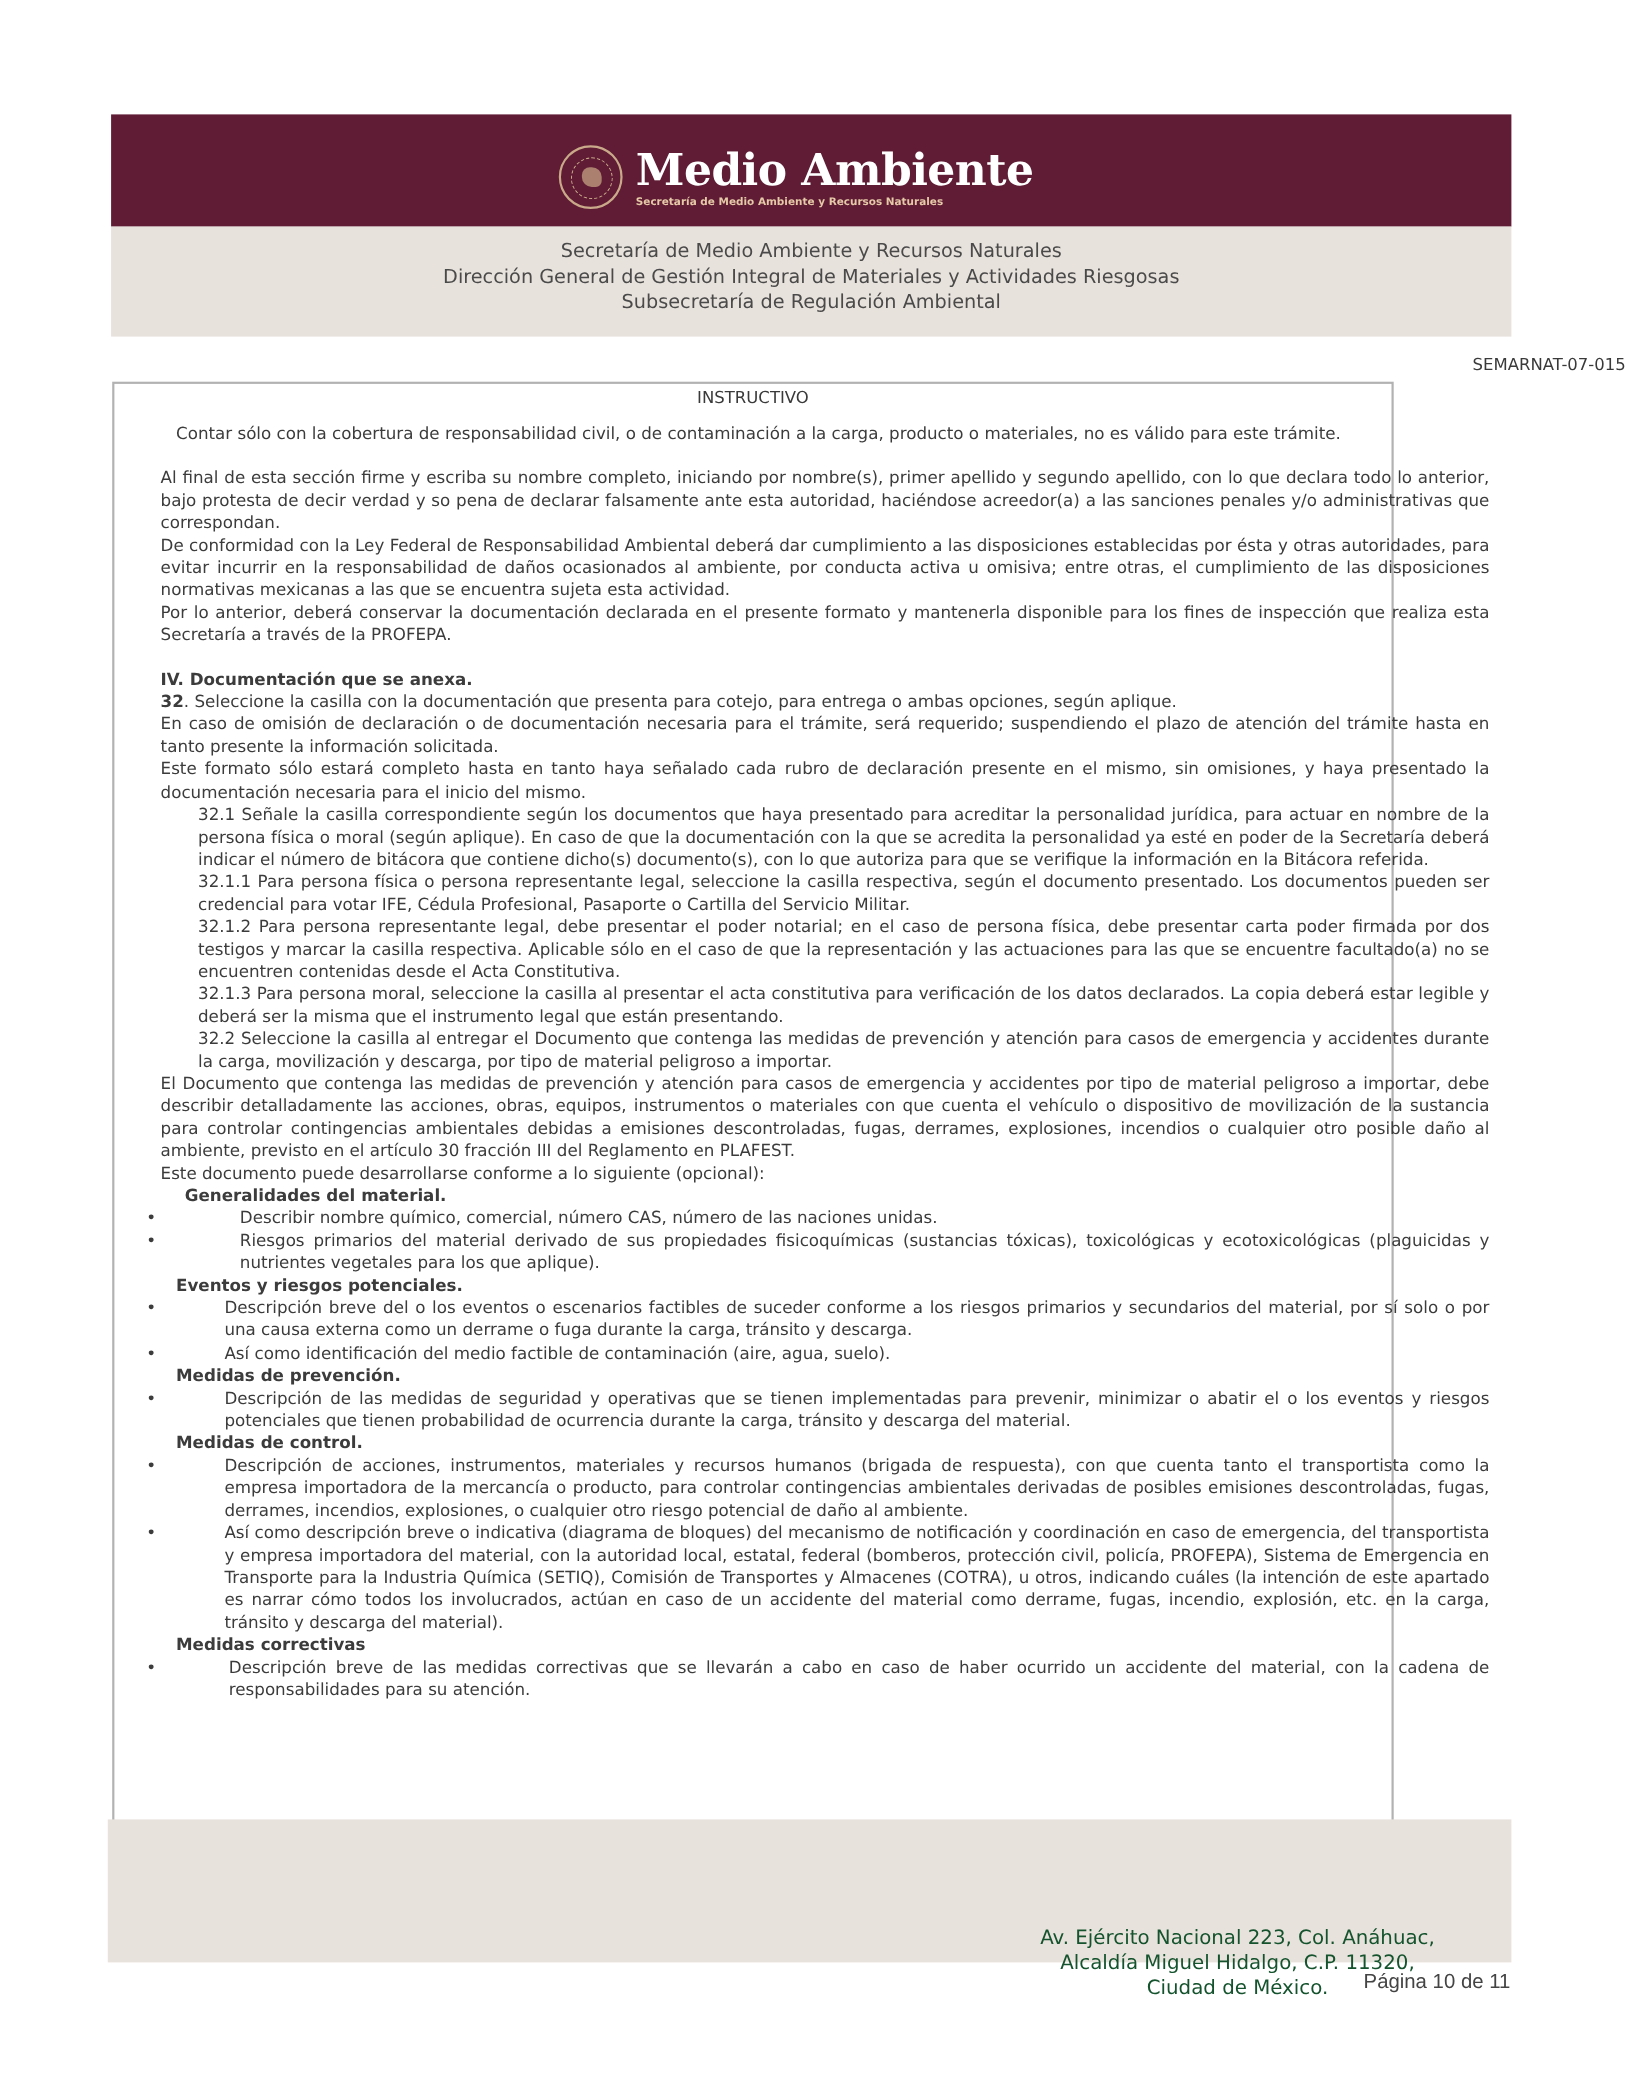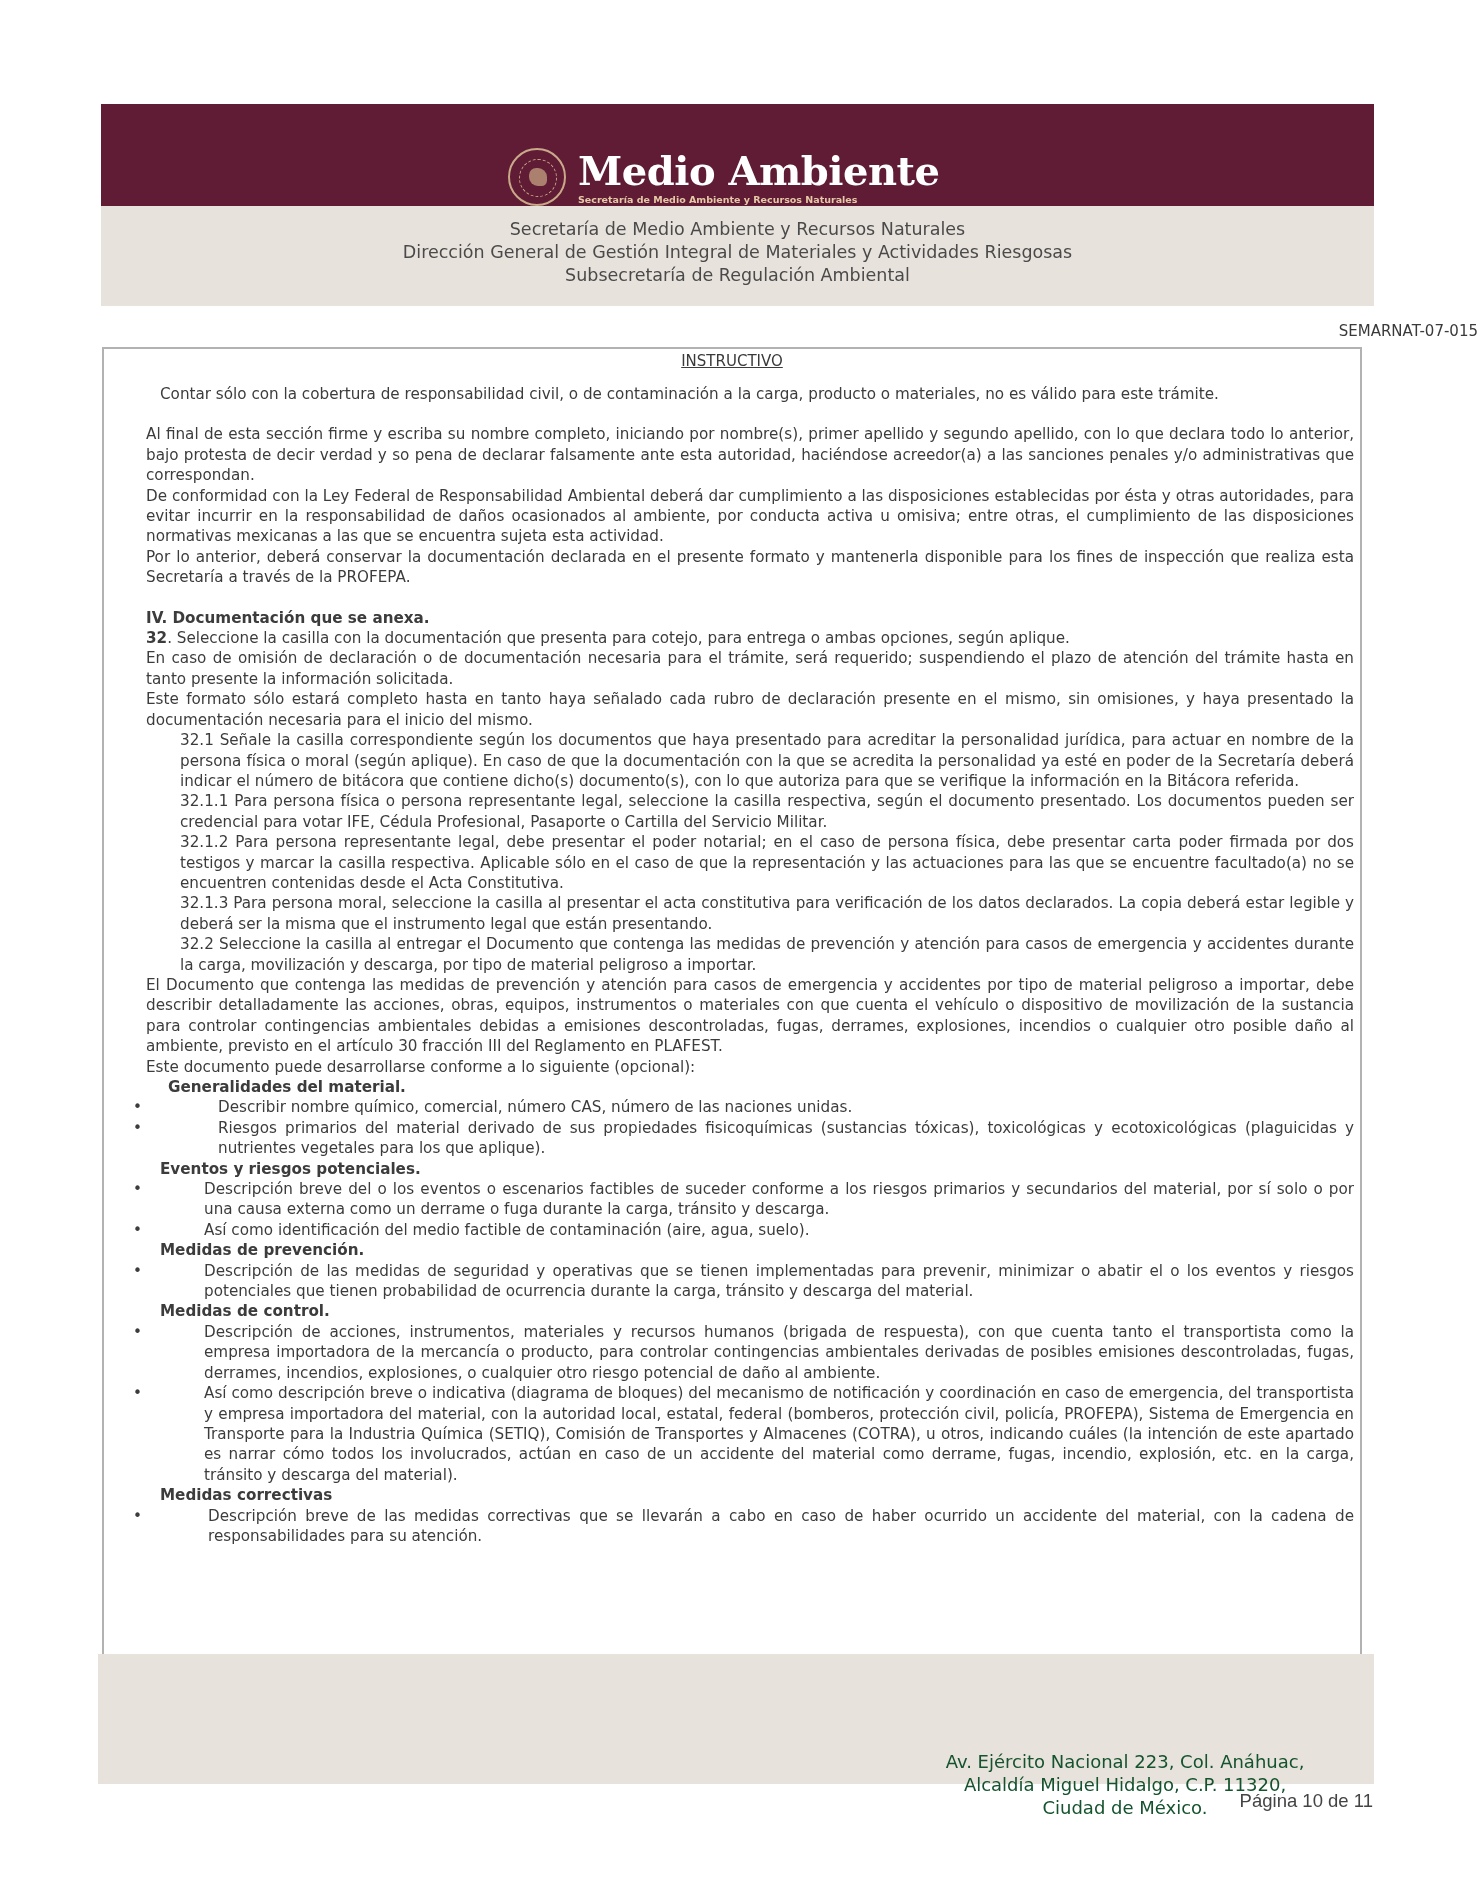--- a/index.html
+++ b/index.html
@@ -1,33 +1,33 @@
 <!DOCTYPE html>
 <html><head>
 <meta charset="utf-8">
 <style>
   html, body { margin:0; padding:0; background:#ffffff; }
   body { width:1478px; height:1896px; position:relative; font-family:"DejaVu Sans", sans-serif; color:#3c3c3c; overflow:hidden; }
 
   .maroon-band { position:absolute; left:101px; top:104px; width:1273px; height:102px; background:#5f1c34; }
-  .logo-wrap { position:absolute; left:508px; top:126px; height:70px; display:flex; align-items:center;margin-top:16px; }
+  .logo-wrap { position:absolute; left:508px; top:126px; height:70px; display:flex; align-items:center; }
   .seal { width:58px; height:58px; border-radius:50%; border:2px solid #c9a98a; box-sizing:border-box; position:relative; margin-right:12px; }
   .seal::before { content:""; position:absolute; left:9px; top:9px; width:36px; height:36px; border-radius:50%; border:1px dashed #c9a98a; }
   .seal::after { content:""; position:absolute; left:19px; top:18px; width:18px; height:18px; background:#b8927a; border-radius:40% 50% 30% 50%; opacity:.85; }
   .logo-text { display:flex; flex-direction:column; }
   .logo-title { font-family:"DejaVu Serif", serif; font-weight:bold; color:#ffffff; font-size:40px; line-height:44px; letter-spacing:-0.5px; }
   .logo-sub { color:#e6c9a8; font-size:9.5px; font-weight:bold; line-height:12px; margin-top:1px; }
 
   .beige-band { position:absolute; left:101px; top:206px; width:1273px; height:100px; background:#e8e2dc; text-align:center; }
   .beige-band .hl { font-size:17.5px; line-height:23px; color:#4a4a4a; }
   .beige-band .hl:first-child { margin-top:12px; }
 
   .form-code { position:absolute; left:0; width:1478px; top:322px; text-align:right; font-size:15px; color:#3a3a3a; }
 
-  .box { position:absolute; left:102px; top:347px; width:1260px; height:1310px; border:2px solid #b2b2b2; box-sizing:border-box; background:#fff;text-decoration:underline; }
+  .box { position:absolute; left:102px; top:347px; width:1165px; height:1310px; border:2px solid #b2b2b2; box-sizing:border-box; background:#fff; }
   .box-title { text-align:center; font-size:15px; margin-top:3px; color:#3a3a3a; }
 
   .content { position:absolute; left:42px; top:0; width:1208px; font-size:15.2px; line-height:20.4px; color:#3c3c3c; text-align:justify; }
   .content p { margin:0; }
   .b { font-weight:bold; }
   .ind1 { padding-left:14px; }
   .ind2 { padding-left:34px; }
   .bul { position:relative; }
   .bul .dot { position:absolute; left:-13px; top:0; }
   .bul-a { padding-left:72px; }

